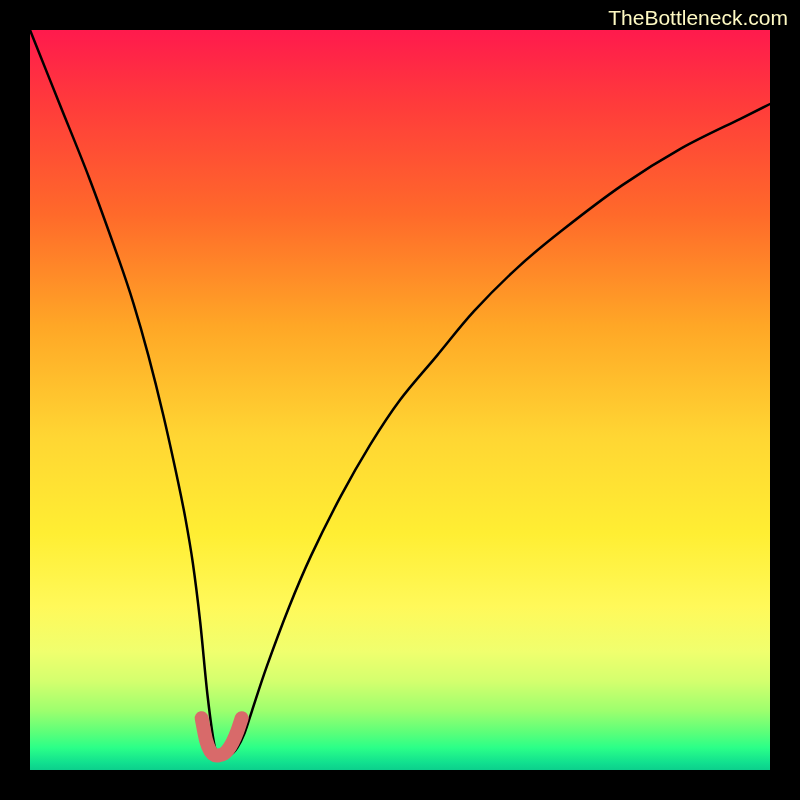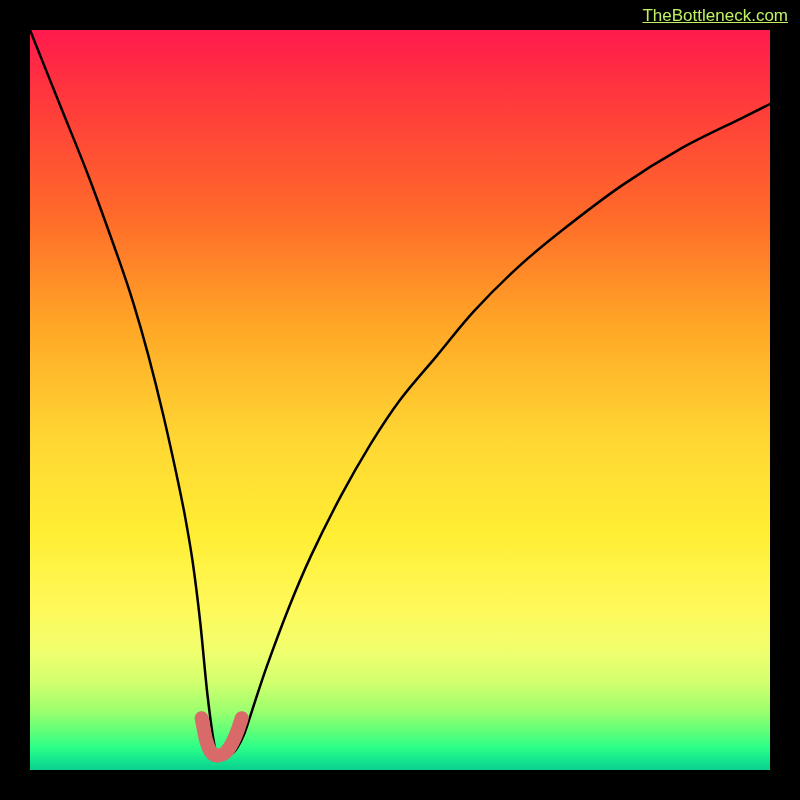--- a/index.html
+++ b/index.html
@@ -21,23 +21,22 @@
       #d4ff6e 88%,
       #9dff6e 92%,
       #5aff7a 95%,
       #2bff88 97%,
       #11e08f 99%,
       #0ccf8c 100%);
   }
   .watermark {
     position: absolute;
     top: 6px; right: 12px;
-    color: #bef264; font-size: 17px; font-weight: 500;
+    color: #fef9c3; font-size: 21px; font-weight: 500;
     z-index: 10;
-    text-decoration: underline;
   }
   svg.curve {
     position: absolute; top: 0; left: 0;
     width: 100%; height: 100%;
     overflow: visible;
   }
 </style>
 </head>
 <body>
 

